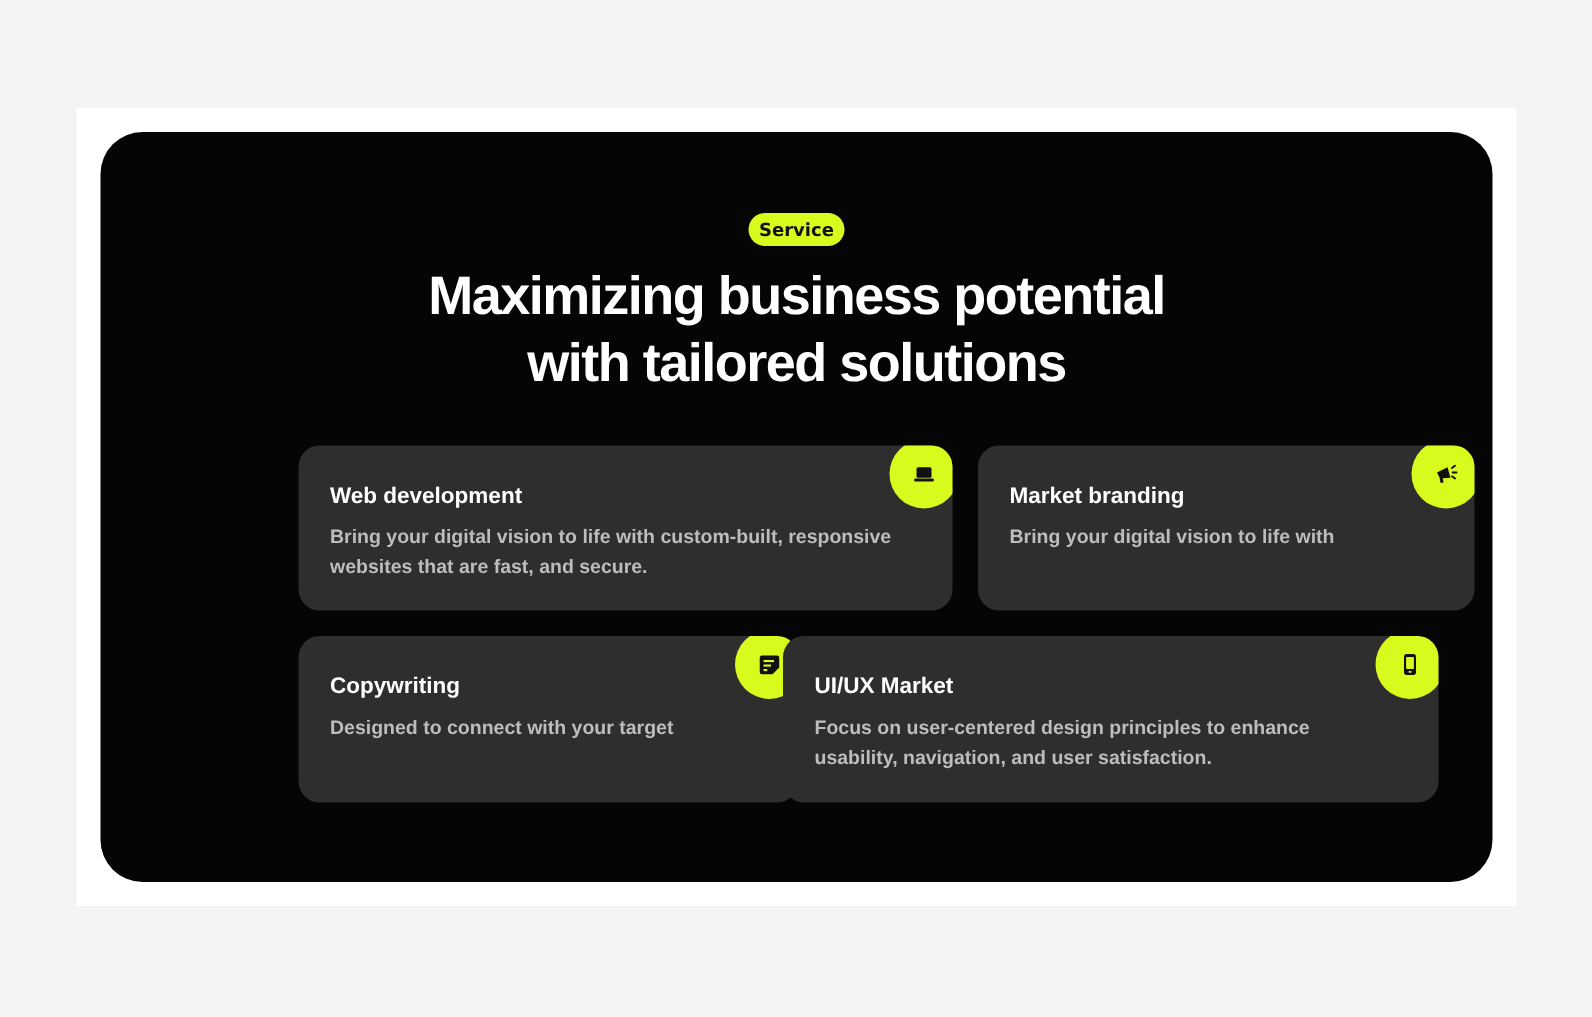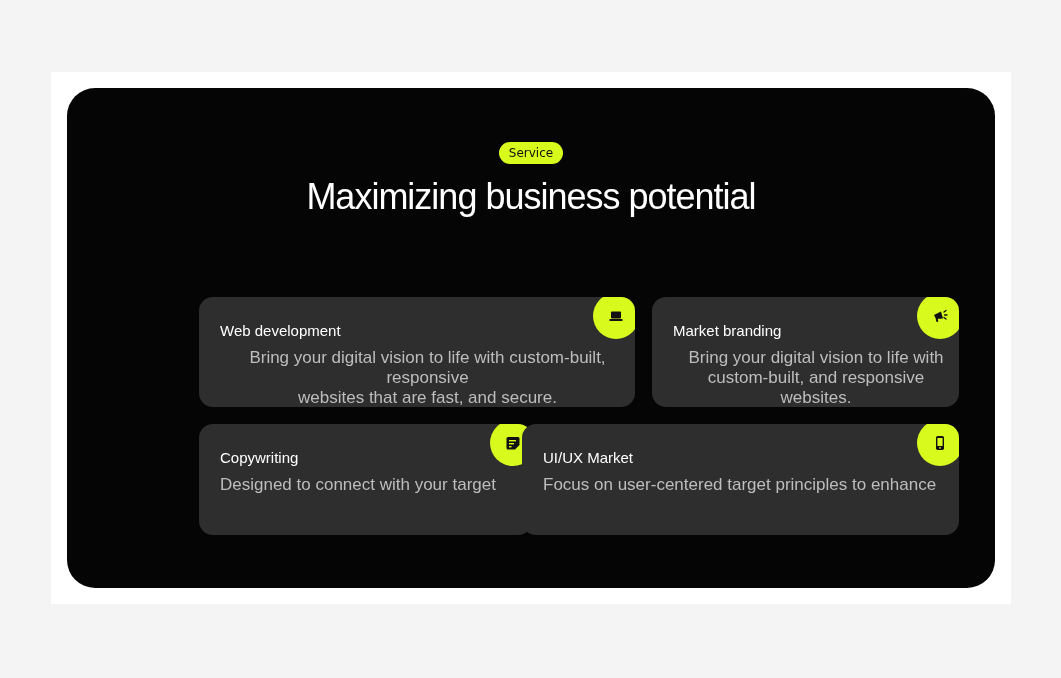--- a/index.html
+++ b/index.html
@@ -7,20 +7,21 @@
     width: 1061px; height: 678px;
     background: #f4f4f4;
     position: relative;
     overflow: hidden;
     font-family: "DejaVu Sans", sans-serif;
   }
   .frame {
     position: absolute; left: 51px; top: 72px;
     width: 960px; height: 532px;
     background: #ffffff;
+    font-weight: bold;
   }
   .panel {
     position: absolute; left: 16px; top: 16px;
     width: 928px; height: 500px;
     background: #050505;
     border-radius: 28px;
   }
   .tag {
     position: absolute; left: 432px; top: 54px;
     width: 64px; height: 22px;
@@ -43,23 +44,22 @@
     overflow: hidden;
     margin-left: 48px;
   }
   .card-title {
     position: absolute; left: 21px; top: 24px;
     color: #fff; font-size: 15px; line-height: 20px;
     font-family: "Liberation Sans", sans-serif;
   }
   .card-desc {
     position: absolute; left: 21px; top: 51px;
-    color: #bdbdbd; font-size: 17px; line-height: 20px;
+    color: #bdbdbd; font-size: 13px; line-height: 20px;
     font-family: "Liberation Sans", sans-serif;
-    text-align: center;
   }
   .badge {
     position: absolute; top: -4px; right: -4px;
     width: 46px; height: 46px;
     background: #d9fa1d;
     border-radius: 0 14px 0 50%;
     border-bottom-left-radius: 50%;
     border-top-left-radius: 50%;
     border-bottom-right-radius: 50%;
     display: flex; align-items: center; justify-content: center;
@@ -69,48 +69,48 @@
 </head>
 <body>
 
 <div class="frame">
   <div class="panel">
 
     <div class="tag">Service</div>
 
     <div class="title">
       <div>Maximizing business potential</div>
+      <div>with tailored solutions</div>
     </div>
 
     <div class="card" style="left:84px; top:209px; width:436px; height:110px;">
       <div class="badge">
         <svg viewBox="0 0 16 16">
           <rect x="3" y="3.5" width="10" height="7" rx="1" fill="#111"></rect>
           <rect x="1.5" y="11" width="13" height="2" rx="0.6" fill="#111"></rect>
         </svg>
       </div>
       <div class="card-title">Web development</div>
       <div class="card-desc">
         <div>Bring your digital vision to life with custom-built, responsive</div>
         <div>websites that are fast, and secure.</div>
       </div>
     </div>
 
-    <div class="card" style="left:537px; top:209px; width:307px; height:110px;">
+    <div class="card" style="left:537px; top:209px; width:331px; height:110px;">
       <div class="badge">
         <svg viewBox="0 0 16 16">
           <path d="M2 7 L9 3.5 L11 10.5 L4 11 Z" fill="#111"></path>
           <rect x="4" y="10.5" width="2" height="3.5" rx="0.6" fill="#111" transform="rotate(-12 5 12)"></rect>
           <path d="M12 4 L14 2.5 M12.5 7 L15 7 M12 9.5 L14 11" stroke="#111" stroke-width="1.3" stroke-linecap="round"></path>
         </svg>
       </div>
       <div class="card-title">Market branding</div>
       <div class="card-desc">
         <div>Bring your digital vision to life with</div>
-        <div>custom-built, and responsive websites.</div>
       </div>
     </div>
 
     <div class="card" style="left:84px; top:336px; width:333px; height:111px;">
       <div class="badge">
         <svg viewBox="0 0 16 16">
           <path d="M3 2 H13 A1.5 1.5 0 0 1 14.5 3.5 V10 L10 14.5 H3 A1.5 1.5 0 0 1 1.5 13 V3.5 A1.5 1.5 0 0 1 3 2 Z" fill="#111"></path>
           <rect x="4" y="5" width="7" height="1.4" fill="#d9fa1d"></rect>
           <rect x="4" y="8" width="5" height="1.4" fill="#d9fa1d"></rect>
           <rect x="4" y="11" width="2.5" height="1.4" fill="#d9fa1d"></rect>
@@ -125,18 +125,19 @@
     <div class="card" style="left:407px; top:336px; width:437px; height:111px;">
       <div class="badge">
         <svg viewBox="0 0 16 16">
           <rect x="4" y="1" width="8" height="14" rx="1.8" fill="#111"></rect>
           <rect x="5.4" y="3" width="5.2" height="8" rx="0.5" fill="#d9fa1d"></rect>
           <rect x="7" y="12.3" width="2" height="1.2" rx="0.5" fill="#d9fa1d"></rect>
         </svg>
       </div>
       <div class="card-title">UI/UX Market</div>
       <div class="card-desc">
-        <div>Focus on user-centered target principles to enhance</div>
+        <div>Focus on user-centered design principles to enhance</div>
+        <div>usability, navigation, and user satisfaction.</div>
       </div>
     </div>
 
   </div>
 </div>
 
 </body></html>

